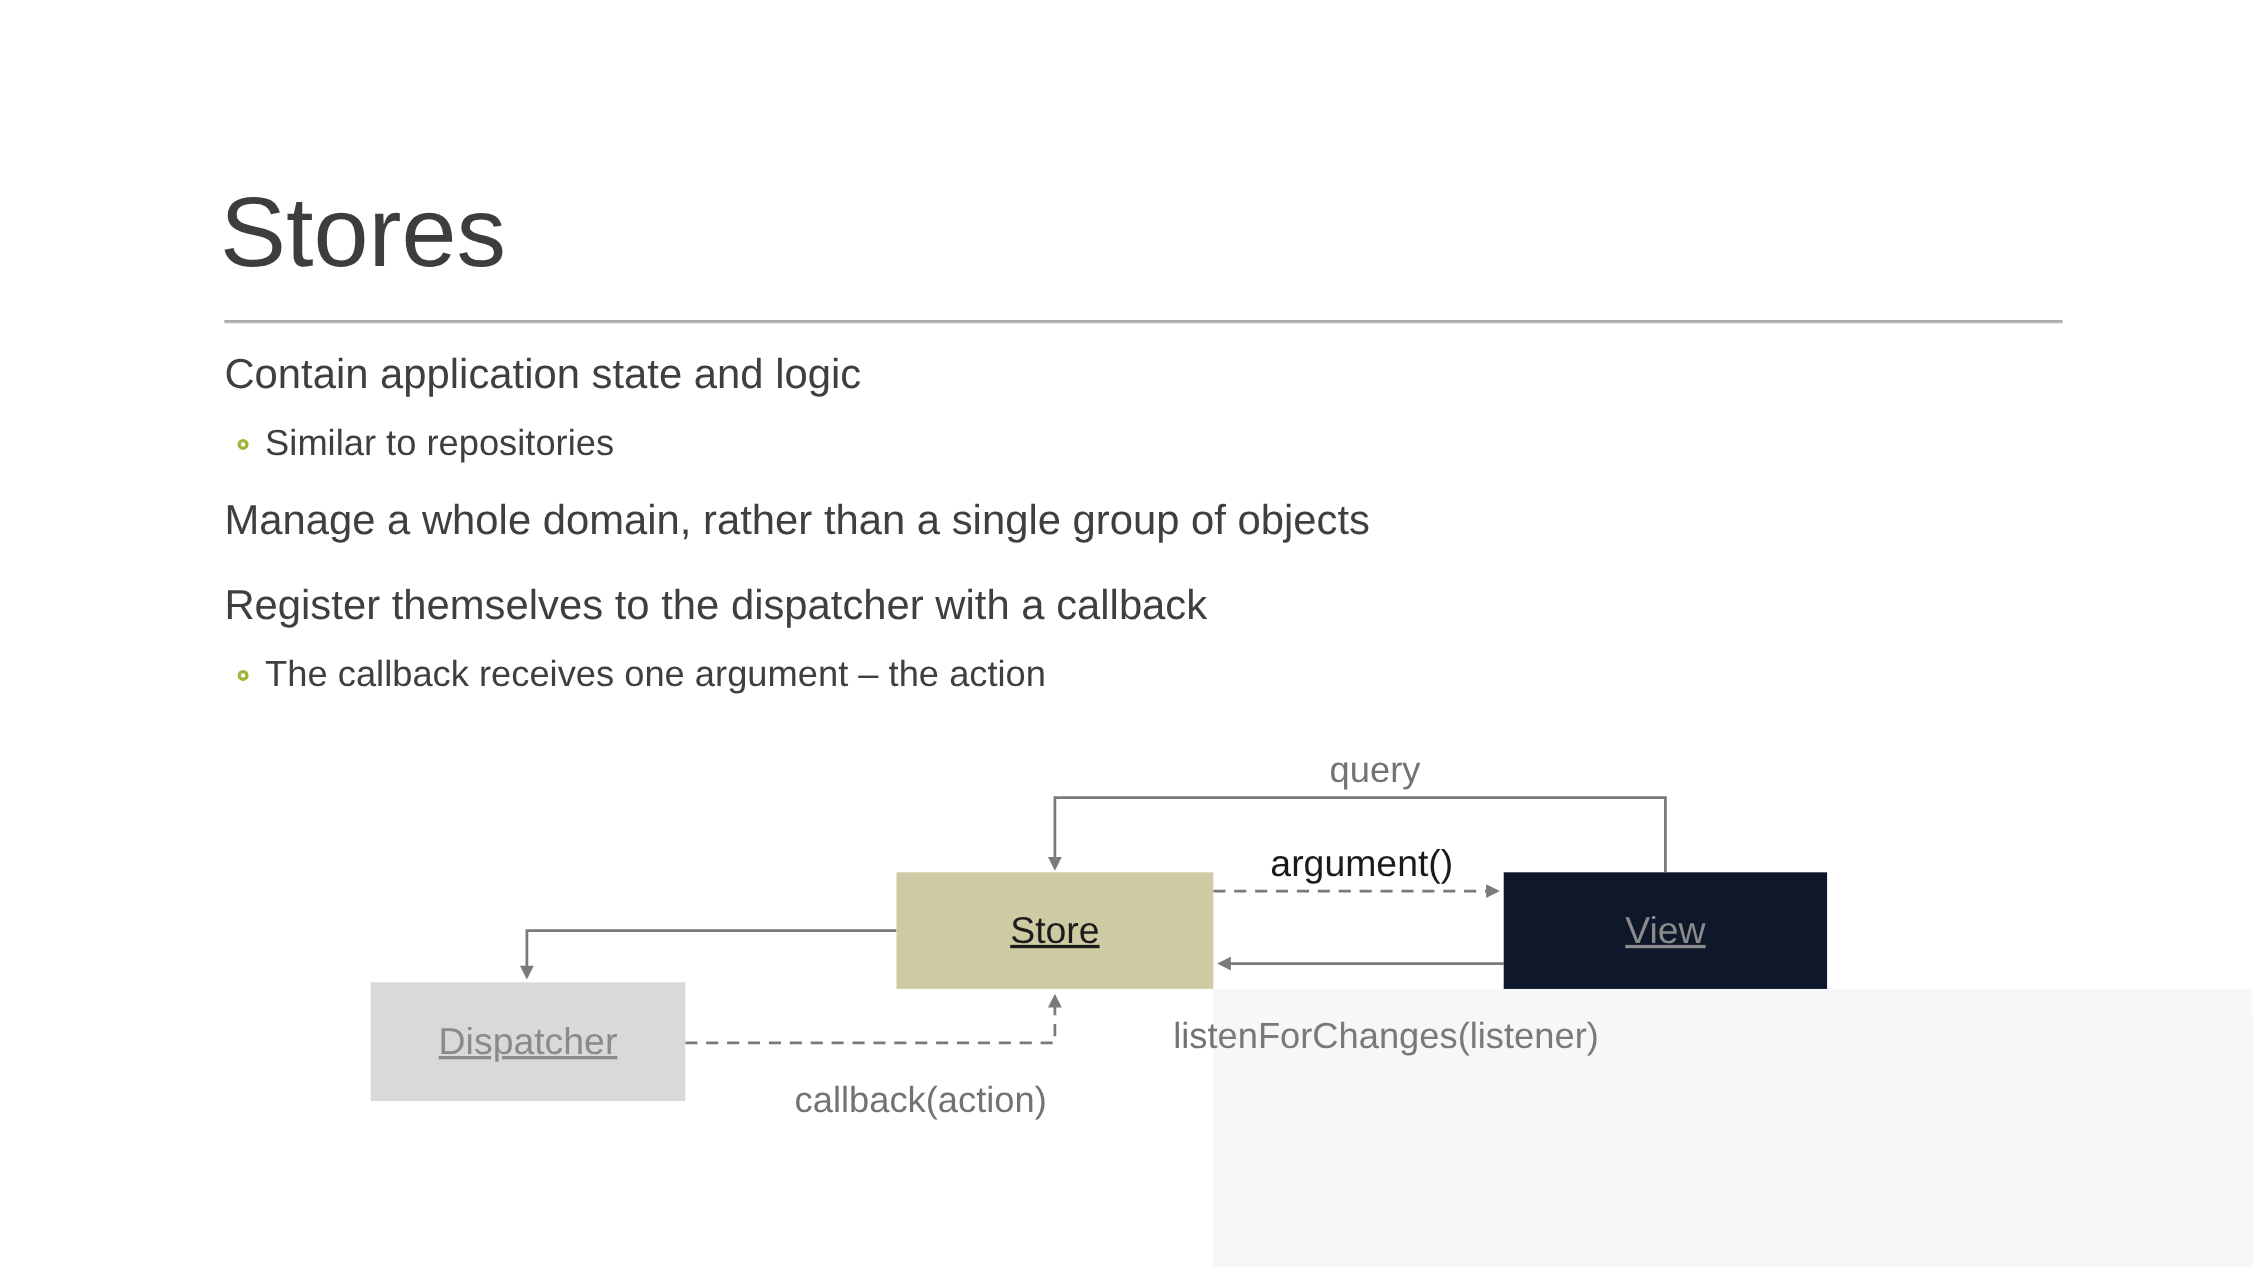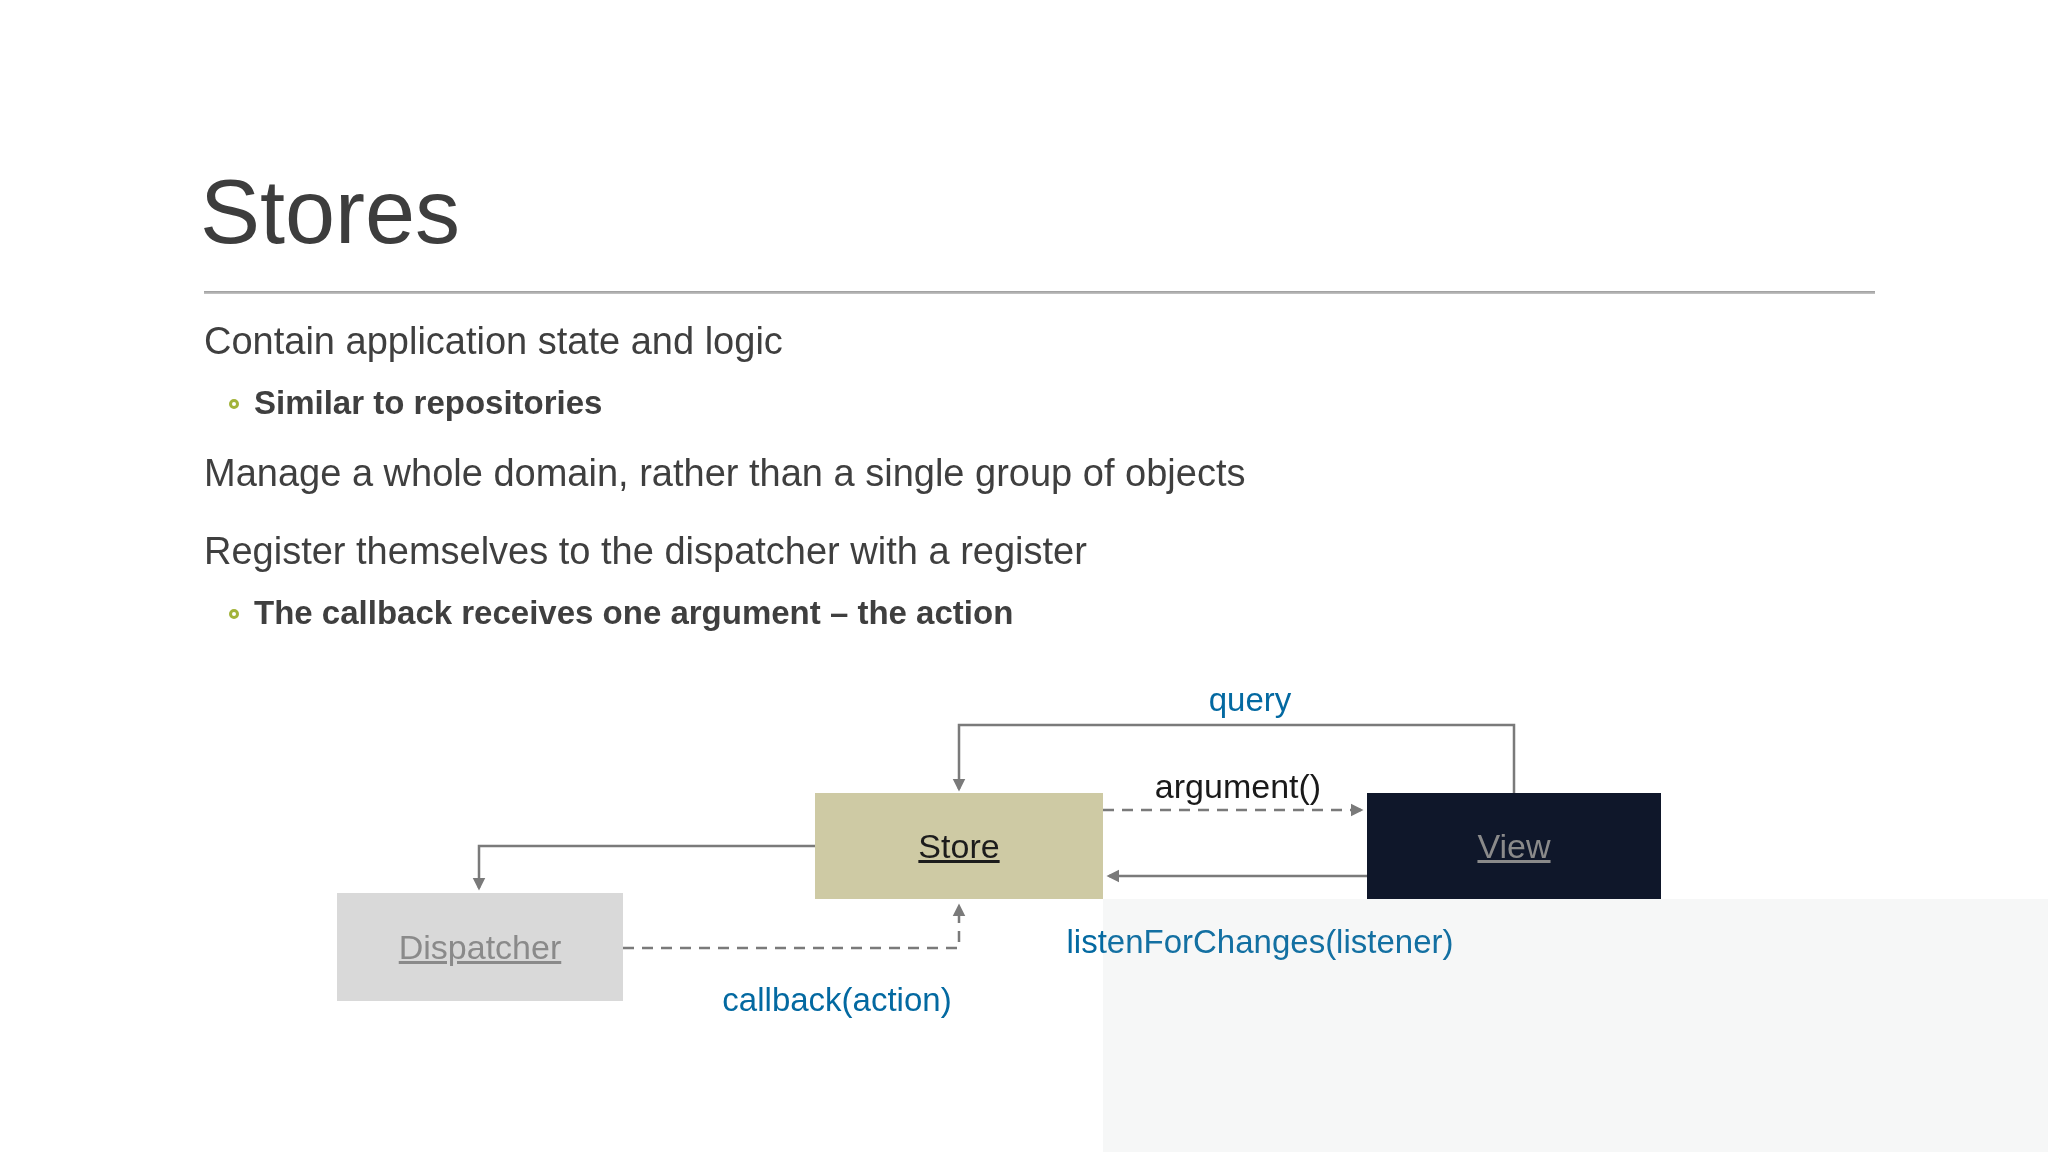--- a/index.html
+++ b/index.html
@@ -36,28 +36,27 @@
   
   .bullet-l1 {
     position: absolute;
     left: 204px;
     font-size: 38px;
     color: #3f3f3f;
     white-space: nowrap;
   }
   .bullet-l2 {
     position: absolute;
-    left: 229px;
+    left: 216px;
     display: flex;
     align-items: center;
     gap: 15px;
     font-size: 33px;
     color: #3f3f3f;
     white-space: nowrap;
-    font-weight: bold;
   }
   .sub-marker {
     width: 10px;
     height: 10px;
     border: 3px solid #a2b339;
     border-radius: 50%;
     box-sizing: border-box;
     flex: 0 0 auto;
     margin-top: 2px;
   }
@@ -93,21 +92,21 @@
     left: 337px; top: 893px; width: 286px; height: 108px;
     background: #d9d9d9;
     color: #8a8a8a;
   }
 
   .edge-label {
     position: absolute;
     transform: translate(-50%, -50%);
     white-space: nowrap;
   }
-  .edge-label.gray { color: #0369a1; font-size: 33px; }
+  .edge-label.gray { color: #737373; font-size: 33px; }
   .edge-label.dark { color: #1a1a1a; font-size: 34px; }
   .lbl-query    { left: 1250px; top: 700px; }
   .lbl-listener { left: 1238px; top: 786px; }
   .lbl-register { left: 635px;  top: 824px; }
   .lbl-listenfc { left: 1260px; top: 942px; }
   .lbl-callback { left: 837px;  top: 1000px; }
 
   
   .bottom-right-tint {
     position: absolute;
@@ -127,21 +126,21 @@
 
   <div class="bullet-l1 b1">Contain application state and logic</div>
 
   <div class="bullet-l2 s1">
     <span class="sub-marker"></span>
     <span>Similar to repositories</span>
   </div>
 
   <div class="bullet-l1 b2">Manage a whole domain, rather than a single group of objects</div>
 
-  <div class="bullet-l1 b3">Register themselves to the dispatcher with a register</div>
+  <div class="bullet-l1 b3">Register themselves to the dispatcher with a callback</div>
 
   <div class="bullet-l2 s2">
     <span class="sub-marker"></span>
     <span>The callback receives one argument – the action</span>
   </div>
 
   <div class="diagram-layer">
 
     <svg class="connector-svg" viewBox="0 0 2048 1152" xmlns="http://www.w3.org/2000/svg">
       <defs>

